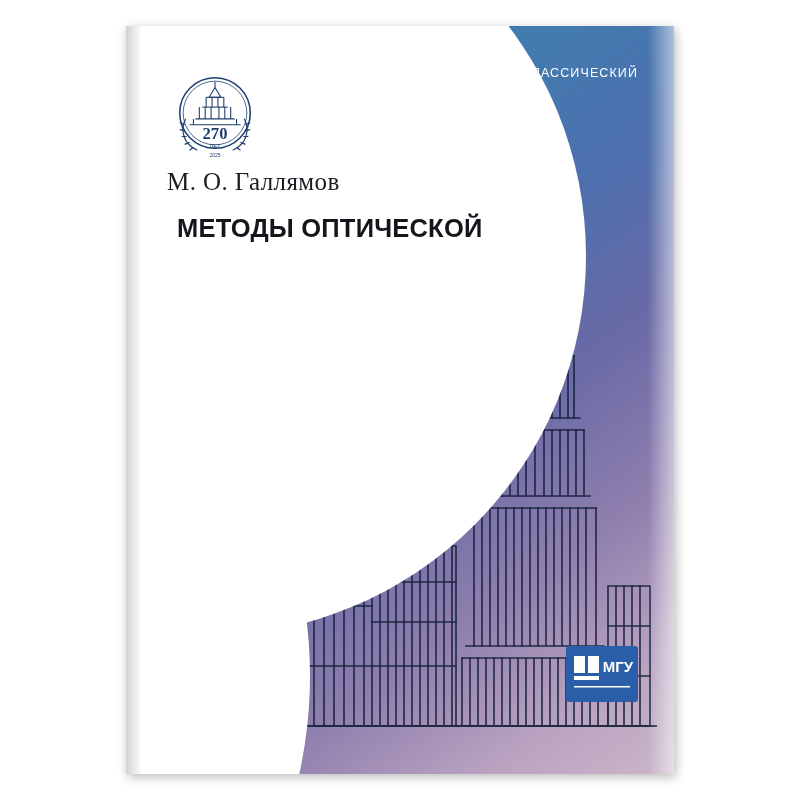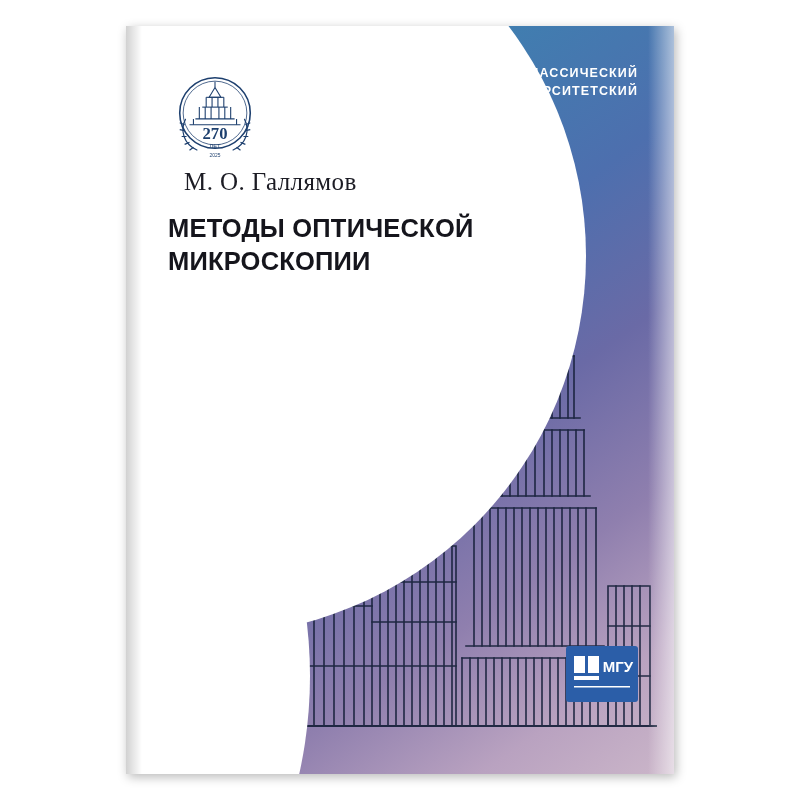--- a/index.html
+++ b/index.html
@@ -78,21 +78,21 @@
   }
 
   
   .series {
     position: absolute;
     right: 36px;
     top: 38px;
     text-align: right;
     color: #ffffff;
     font-size: 12.5px;
-    font-weight: bold;
+    font-weight: normal;
     letter-spacing: 1.1px;
     line-height: 1.45;
     text-transform: uppercase;
   }
 
   
   .emblem {
     position: absolute;
     left: 40px;
     top: 38px;
@@ -102,25 +102,24 @@
 
   
   .author {
     position: absolute;
     left: 41px;
     top: 142px;
     font-size: 25px;
     color: #1c1c24;
     letter-spacing: 0.4px;
     font-family: "Liberation Serif", serif;
-    margin-left: 17px;
   }
   .title {
     position: absolute;
-    left: 42px;
+    left: 51px;
     top: 186px;
     width: 330px;
     font-size: 25.5px;
     font-weight: bold;
     color: #15151c;
     line-height: 1.28;
     text-transform: uppercase;
     letter-spacing: 0.2px;
   }
 
@@ -238,28 +237,26 @@
         <path d="M19 62 l-5 -2 M19 68 l-5 -1 M21 74 l-5 0 M24 80 l-5 2 M28 85 l-4 3"></path>
         <path d="M81 62 l5 -2 M81 68 l5 -1 M79 74 l5 0 M76 80 l5 2 M72 85 l4 3"></path>
       </g>
       <text x="50" y="77" text-anchor="middle" font-family="Liberation Serif, serif" font-size="17" font-weight="bold" fill="#1d3f6e">270</text>
       <text x="50" y="86" text-anchor="middle" font-family="Liberation Sans, sans-serif" font-size="6" fill="#1d3f6e">ЛЕТ</text>
       <text x="50" y="95" text-anchor="middle" font-family="Liberation Sans, sans-serif" font-size="5" fill="#1d3f6e">2025</text>
     </svg>
 
     <div class="series">
       <div>Классический</div>
-      <div>университетский</div>
     </div>
 
     <div class="author">М. О. Галлямов</div>
 
     <div class="title">
       <div>Методы оптической</div>
-      <div>микроскопии</div>
     </div>
 
     <svg class="pub-logo" viewBox="0 0 72 56" xmlns="http://www.w3.org/2000/svg">
       <rect x="0" y="0" width="72" height="56" rx="3" fill="#2b5ea8"></rect>
       <rect x="8" y="10" width="11" height="17" fill="#ffffff"></rect>
       <rect x="22" y="10" width="11" height="17" fill="#ffffff"></rect>
       <rect x="8" y="30" width="25" height="4" fill="#ffffff"></rect>
       <text x="52" y="26" text-anchor="middle" font-family="Liberation Sans, sans-serif" font-size="15" font-weight="bold" fill="#ffffff">МГУ</text>
       <rect x="8" y="40" width="56" height="1.5" fill="#ffffff"></rect>
     </svg>

